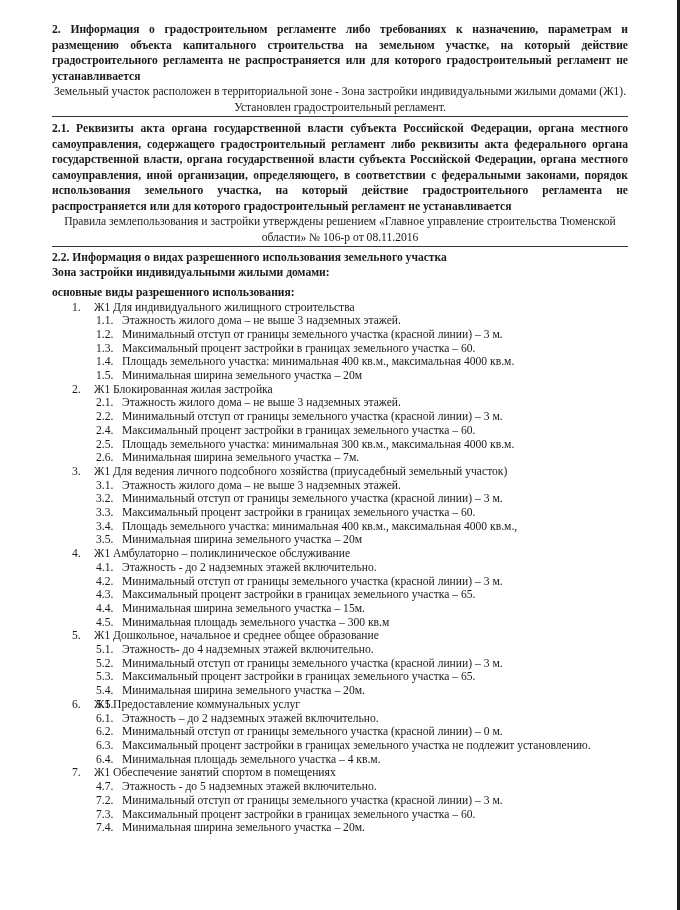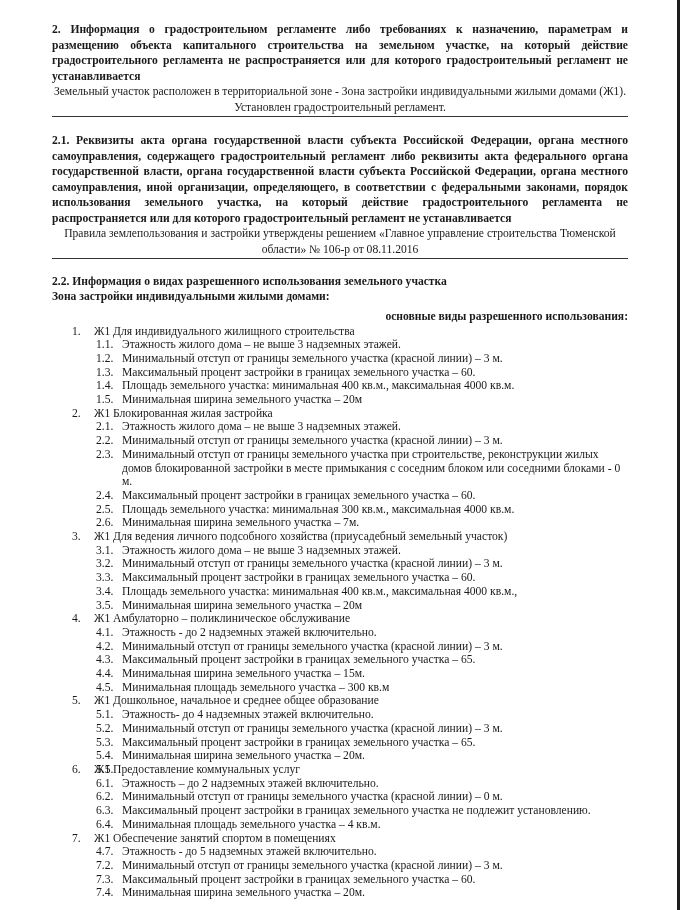--- a/index.html
+++ b/index.html
@@ -14,23 +14,23 @@
   }
   .page { position: absolute; left: 52px; top: 22px; width: 576px; }
   .heading {
     font-weight: bold; font-size: 11.6px; line-height: 15.5px;
     text-align: justify; text-align-last: left; margin: 0;
   }
   .center-line {
     font-size: 11.6px; line-height: 15.5px; text-align: center; margin: 0;
   }
   .rule { border: 0; border-top: 1.5px solid #333; margin: 1px 0 0 0; height: 0; }
-  .section { margin-bottom: 16px; }
+  .section { margin-bottom: 4px; }
   .bold-line { font-weight: bold; font-size: 11.6px; line-height: 14.5px; margin: 0; }
-  .sub-heading { margin-top: 6px; text-align: right; }
+  .sub-heading { margin-top: 6px; }
   .list-item .title {
     position: relative; padding-left: 42px; font-size: 11.6px; line-height: 13.7px;
   }
   .list-item .title .num { position: absolute; left: 20px; }
   .list-item .sub {
     position: relative; padding-left: 70px; font-size: 11.6px; line-height: 13.7px;
   }
   .list-item .sub .snum { position: absolute; left: 44px; }
 </style>
 </head>
@@ -64,21 +64,20 @@
           <div class="sub"><span class="snum">1.1.</span><span>Этажность жилого дома – не выше 3 надземных этажей.</span></div>
           <div class="sub"><span class="snum">1.2.</span><span>Минимальный отступ от границы земельного участка (красной линии) – 3 м.</span></div>
           <div class="sub"><span class="snum">1.3.</span><span>Максимальный процент застройки в границах земельного участка – 60.</span></div>
           <div class="sub"><span class="snum">1.4.</span><span>Площадь земельного участка: минимальная 400 кв.м., максимальная 4000 кв.м.</span></div>
           <div class="sub"><span class="snum">1.5.</span><span>Минимальная ширина земельного участка – 20м</span></div>
         </div>
         <div class="list-item">
           <div class="title"><span class="num">2.</span><span>Ж1 Блокированная жилая застройка</span></div>
           <div class="sub"><span class="snum">2.1.</span><span>Этажность жилого дома – не выше 3 надземных этажей.</span></div>
           <div class="sub"><span class="snum">2.2.</span><span>Минимальный отступ от границы земельного участка (красной линии) – 3 м.</span></div>
-          <div class="sub"><span class="snum">2.3.</span><span>Минимальный отступ от границы земельного участка при строительстве, реконструкции жилых домов блокированной застройки в месте примыкания с соседним блоком или соседними блоками - 0 м.</span></div>
           <div class="sub"><span class="snum">2.4.</span><span>Максимальный процент застройки в границах земельного участка – 60.</span></div>
           <div class="sub"><span class="snum">2.5.</span><span>Площадь земельного участка: минимальная 300 кв.м., максимальная 4000 кв.м.</span></div>
           <div class="sub"><span class="snum">2.6.</span><span>Минимальная ширина земельного участка – 7м.</span></div>
         </div>
         <div class="list-item">
           <div class="title"><span class="num">3.</span><span>Ж1 Для ведения личного подсобного хозяйства (приусадебный земельный участок)</span></div>
           <div class="sub"><span class="snum">3.1.</span><span>Этажность жилого дома – не выше 3 надземных этажей.</span></div>
           <div class="sub"><span class="snum">3.2.</span><span>Минимальный отступ от границы земельного участка (красной линии) – 3 м.</span></div>
           <div class="sub"><span class="snum">3.3.</span><span>Максимальный процент застройки в границах земельного участка – 60.</span></div>
           <div class="sub"><span class="snum">3.4.</span><span>Площадь земельного участка: минимальная 400 кв.м., максимальная 4000 кв.м.,</span></div>

